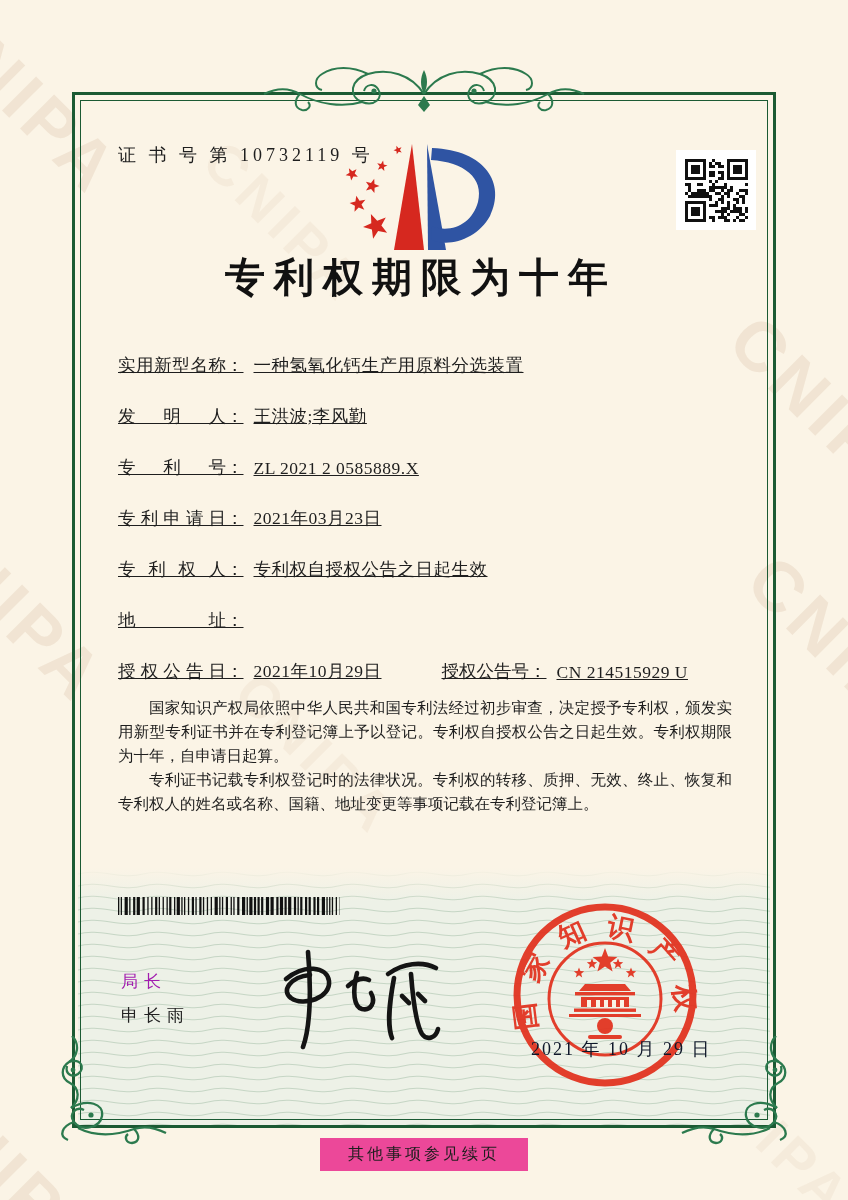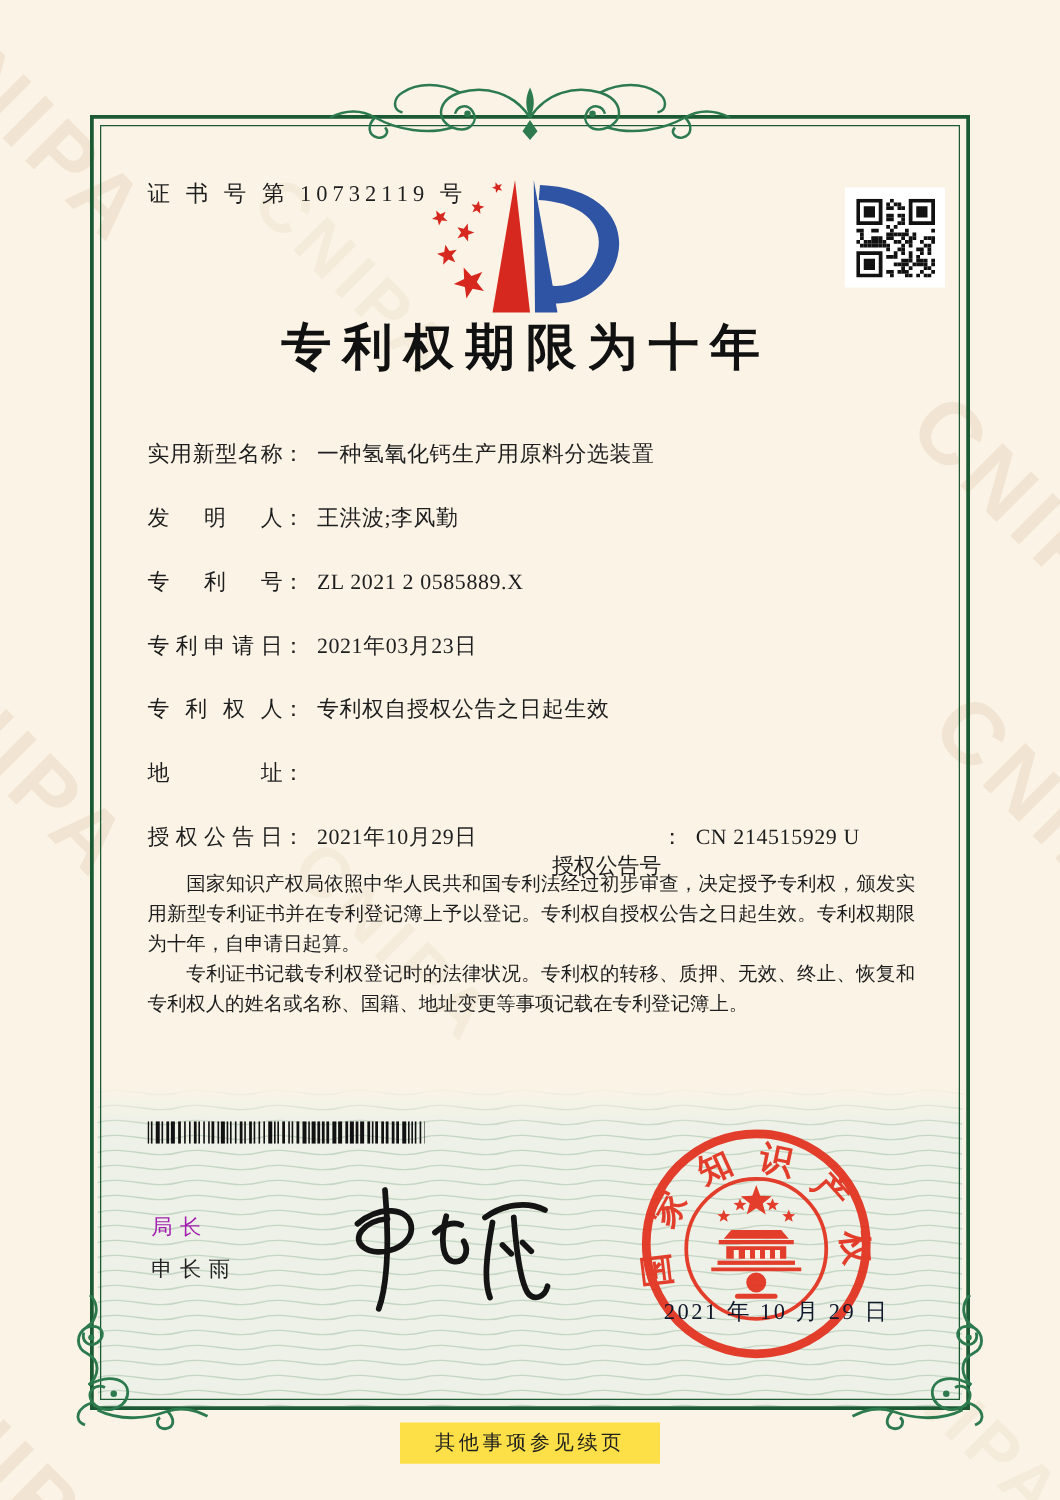--- a/index.html
+++ b/index.html
@@ -28,21 +28,21 @@
   
   #cert-no{position:absolute;left:118px;top:143px;font-size:18px;letter-spacing:4px;z-index:4;}
   #logo{position:absolute;left:336px;top:138px;width:170px;height:120px;z-index:4;}
   #qr-box{position:absolute;left:676px;top:150px;width:80px;height:80px;background:#fff;
       display:flex;align-items:center;justify-content:center;z-index:4;}
   #title{position:absolute;left:72px;top:250px;width:698px;text-align:center;
       font-size:40px;font-weight:bold;letter-spacing:9px;color:#111;z-index:4;}
 
   
   #fields{position:absolute;left:118px;top:349px;width:620px;z-index:4;font-size:17.5px;}
-  .frow{display:flex;align-items:center;height:28px;margin-bottom:23px;white-space:nowrap;}
+  .frow{display:flex;align-items:flex-end;height:28px;margin-bottom:23px;white-space:nowrap;text-decoration:underline;}
   .flabel{display:inline-block;width:108px;text-align:justify;text-align-last:justify;}
   .fcolon{margin-right:10px;}
   .fvalue{letter-spacing:.5px;}
   .fvalue.v-date1{display:inline-block;width:152px;}
   .flabel2{margin-left:36px;margin-top:45px;}
 
   
   #body-text{position:absolute;left:118px;top:696px;width:614px;z-index:4;
       font-size:15.5px;line-height:24px;text-align:justify;}
   #body-text p{margin:0;text-indent:2em;}
@@ -54,21 +54,21 @@
   #director-name{position:absolute;left:121px;top:1004px;font-size:17px;letter-spacing:6px;
       font-family:"Liberation Sans",sans-serif;color:#222;z-index:4;}
   #signature{position:absolute;left:250px;top:945px;width:200px;height:105px;z-index:4;}
   #seal{position:absolute;left:509px;top:899px;width:192px;height:192px;z-index:4;opacity:.94;}
   #seal-date{position:absolute;left:531px;top:1037px;font-size:18px;letter-spacing:2px;
       color:#0f172a;z-index:5;white-space:nowrap;}
 
   #page-num{position:absolute;left:72px;top:1090px;width:698px;text-align:center;
       font-size:15px;letter-spacing:2px;z-index:4;}
   #cont-note{position:absolute;left:0;top:1138px;width:848px;text-align:center;z-index:4;}
-  #cont-note span{display:inline-block;background:#fde047;padding:6px 28px;font-size:16px;
+  #cont-note span{display:inline-block;background:#ec4899;padding:6px 28px;font-size:16px;
       letter-spacing:3px;}
 </style>
 </head>
 <body>
 
 <div id="page">
 
   <div class="wm" style="left:-36px;top:-18px;">CNIPA</div>
   <div class="wm faint" style="left:236px;top:128px;font-size:56px;">CNIPA</div>
   <div class="wm" style="left:770px;top:300px;">CNIPA</div>

